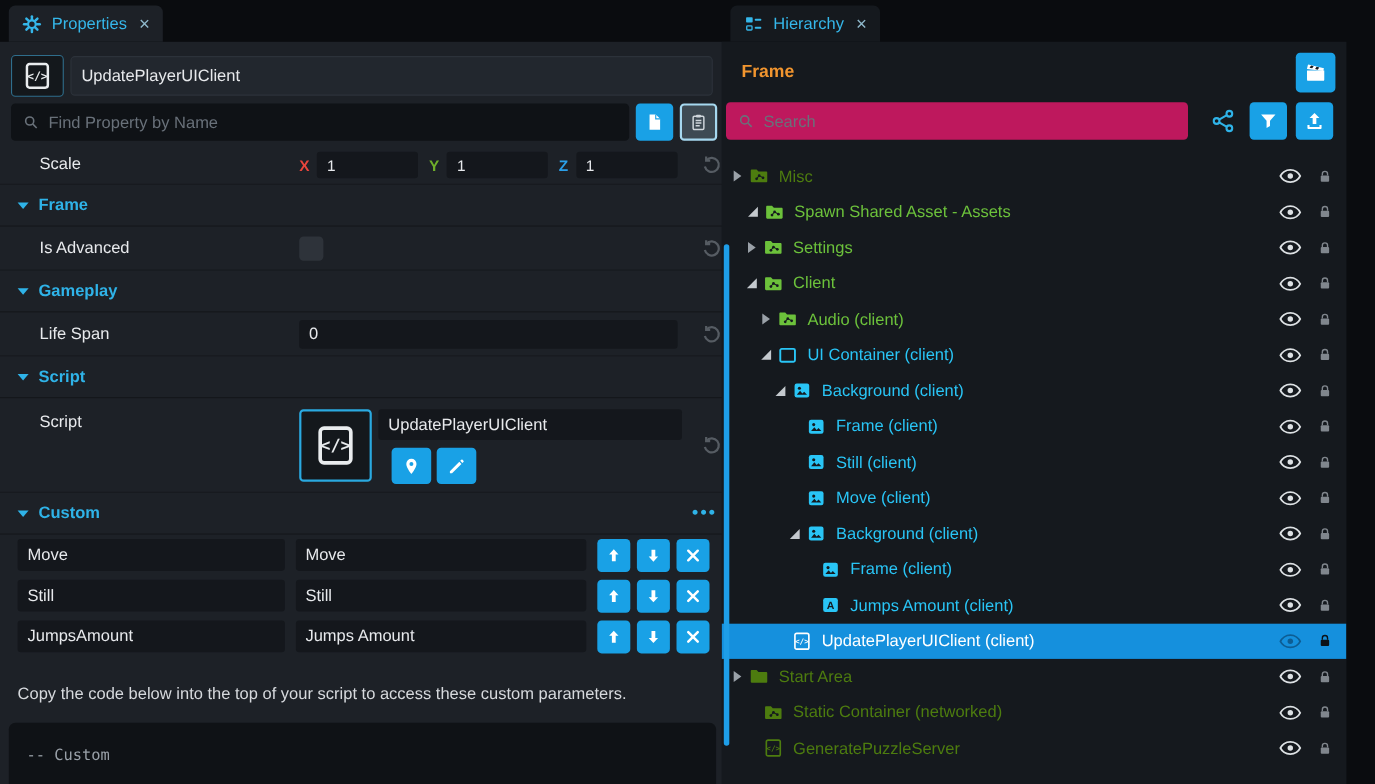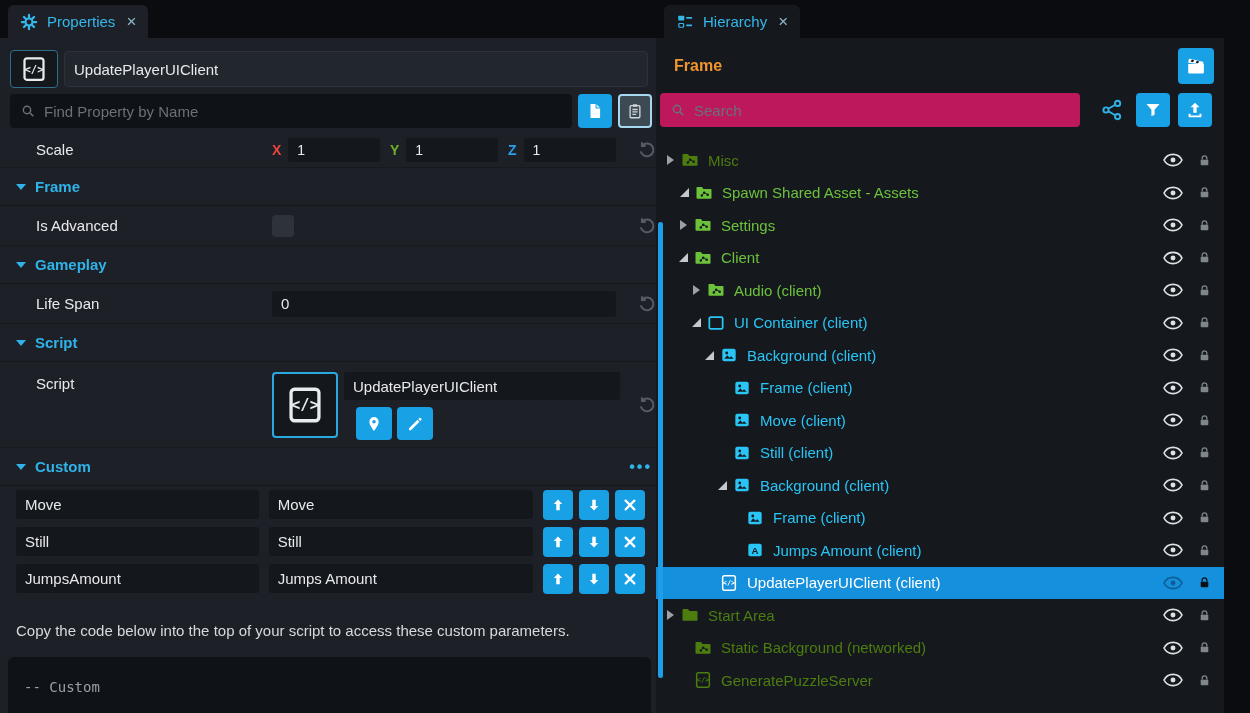--- a/index.html
+++ b/index.html
@@ -695,21 +695,21 @@
         </div>
         <div class="tree-row" style="padding-left: 58px;">
           <span class="arrow-slot"></span>
           <span class="ic node-icon color-cyan">
             <svg viewBox="0 0 24 24">
               <rect x="4" y="4.4" width="16" height="15.2" rx="2.4" fill="currentColor"></rect>
               <circle cx="9.3" cy="9.6" r="1.7" fill="#15191e"></circle>
               <path d="M6.4 16.6l3.6-4.2 2.5 3 2-2 3.1 3.2z" fill="#15191e"></path>
             </svg>
           </span>
-          <span class="node-label color-cyan">Move (client)</span>
+          <span class="node-label color-cyan">Still (client)</span>
           <span class="row-right">
             <span class="ic eye-icon">
               <svg viewBox="0 0 24 24">
                 <path d="M12 5.9C7.3 5.9 3.6 9.1 2.2 12c1.4 2.9 5.1 6.1 9.8 6.1s8.4-3.2 9.8-6.1C20.4 9.1 16.7 5.9 12 5.9z" fill="none" stroke="currentColor" stroke-width="1.8"></path>
                 <circle cx="12" cy="12" r="2.7" fill="currentColor"></circle>
               </svg>
             </span>
             <span class="ic lock-icon">
               <svg viewBox="0 0 24 24">
                 <path d="M8.2 10.6V8.2a3.8 3.8 0 0 1 7.6 0v2.4" fill="none" stroke="currentColor" stroke-width="2"></path>
@@ -720,21 +720,21 @@
         </div>
         <div class="tree-row" style="padding-left: 58px;">
           <span class="arrow-slot"></span>
           <span class="ic node-icon color-cyan">
             <svg viewBox="0 0 24 24">
               <rect x="4" y="4.4" width="16" height="15.2" rx="2.4" fill="currentColor"></rect>
               <circle cx="9.3" cy="9.6" r="1.7" fill="#15191e"></circle>
               <path d="M6.4 16.6l3.6-4.2 2.5 3 2-2 3.1 3.2z" fill="#15191e"></path>
             </svg>
           </span>
-          <span class="node-label color-cyan">Still (client)</span>
+          <span class="node-label color-cyan">Move (client)</span>
           <span class="row-right">
             <span class="ic eye-icon">
               <svg viewBox="0 0 24 24">
                 <path d="M12 5.9C7.3 5.9 3.6 9.1 2.2 12c1.4 2.9 5.1 6.1 9.8 6.1s8.4-3.2 9.8-6.1C20.4 9.1 16.7 5.9 12 5.9z" fill="none" stroke="currentColor" stroke-width="1.8"></path>
                 <circle cx="12" cy="12" r="2.7" fill="currentColor"></circle>
               </svg>
             </span>
             <span class="ic lock-icon">
               <svg viewBox="0 0 24 24">
                 <path d="M8.2 10.6V8.2a3.8 3.8 0 0 1 7.6 0v2.4" fill="none" stroke="currentColor" stroke-width="2"></path>
@@ -876,21 +876,21 @@
               <g stroke="#15191e" stroke-width="1.1">
                 <path d="M12.2 11.6l4 2.2M12.2 11.6l-2.7 3.1"></path>
               </g>
               <g fill="#15191e">
                 <circle cx="12.2" cy="11.6" r="1.5"></circle>
                 <circle cx="16.4" cy="14" r="1.5"></circle>
                 <circle cx="9.4" cy="15" r="1.5"></circle>
               </g>
             </svg>
           </span>
-          <span class="node-label color-white">Static Background (networked)</span>
+          <span class="node-label color-white">Static Container (networked)</span>
           <span class="row-right">
             <span class="ic eye-icon">
               <svg viewBox="0 0 24 24">
                 <path d="M12 5.9C7.3 5.9 3.6 9.1 2.2 12c1.4 2.9 5.1 6.1 9.8 6.1s8.4-3.2 9.8-6.1C20.4 9.1 16.7 5.9 12 5.9z" fill="none" stroke="currentColor" stroke-width="1.8"></path>
                 <circle cx="12" cy="12" r="2.7" fill="currentColor"></circle>
               </svg>
             </span>
             <span class="ic lock-icon">
               <svg viewBox="0 0 24 24">
                 <path d="M8.2 10.6V8.2a3.8 3.8 0 0 1 7.6 0v2.4" fill="none" stroke="currentColor" stroke-width="2"></path>

